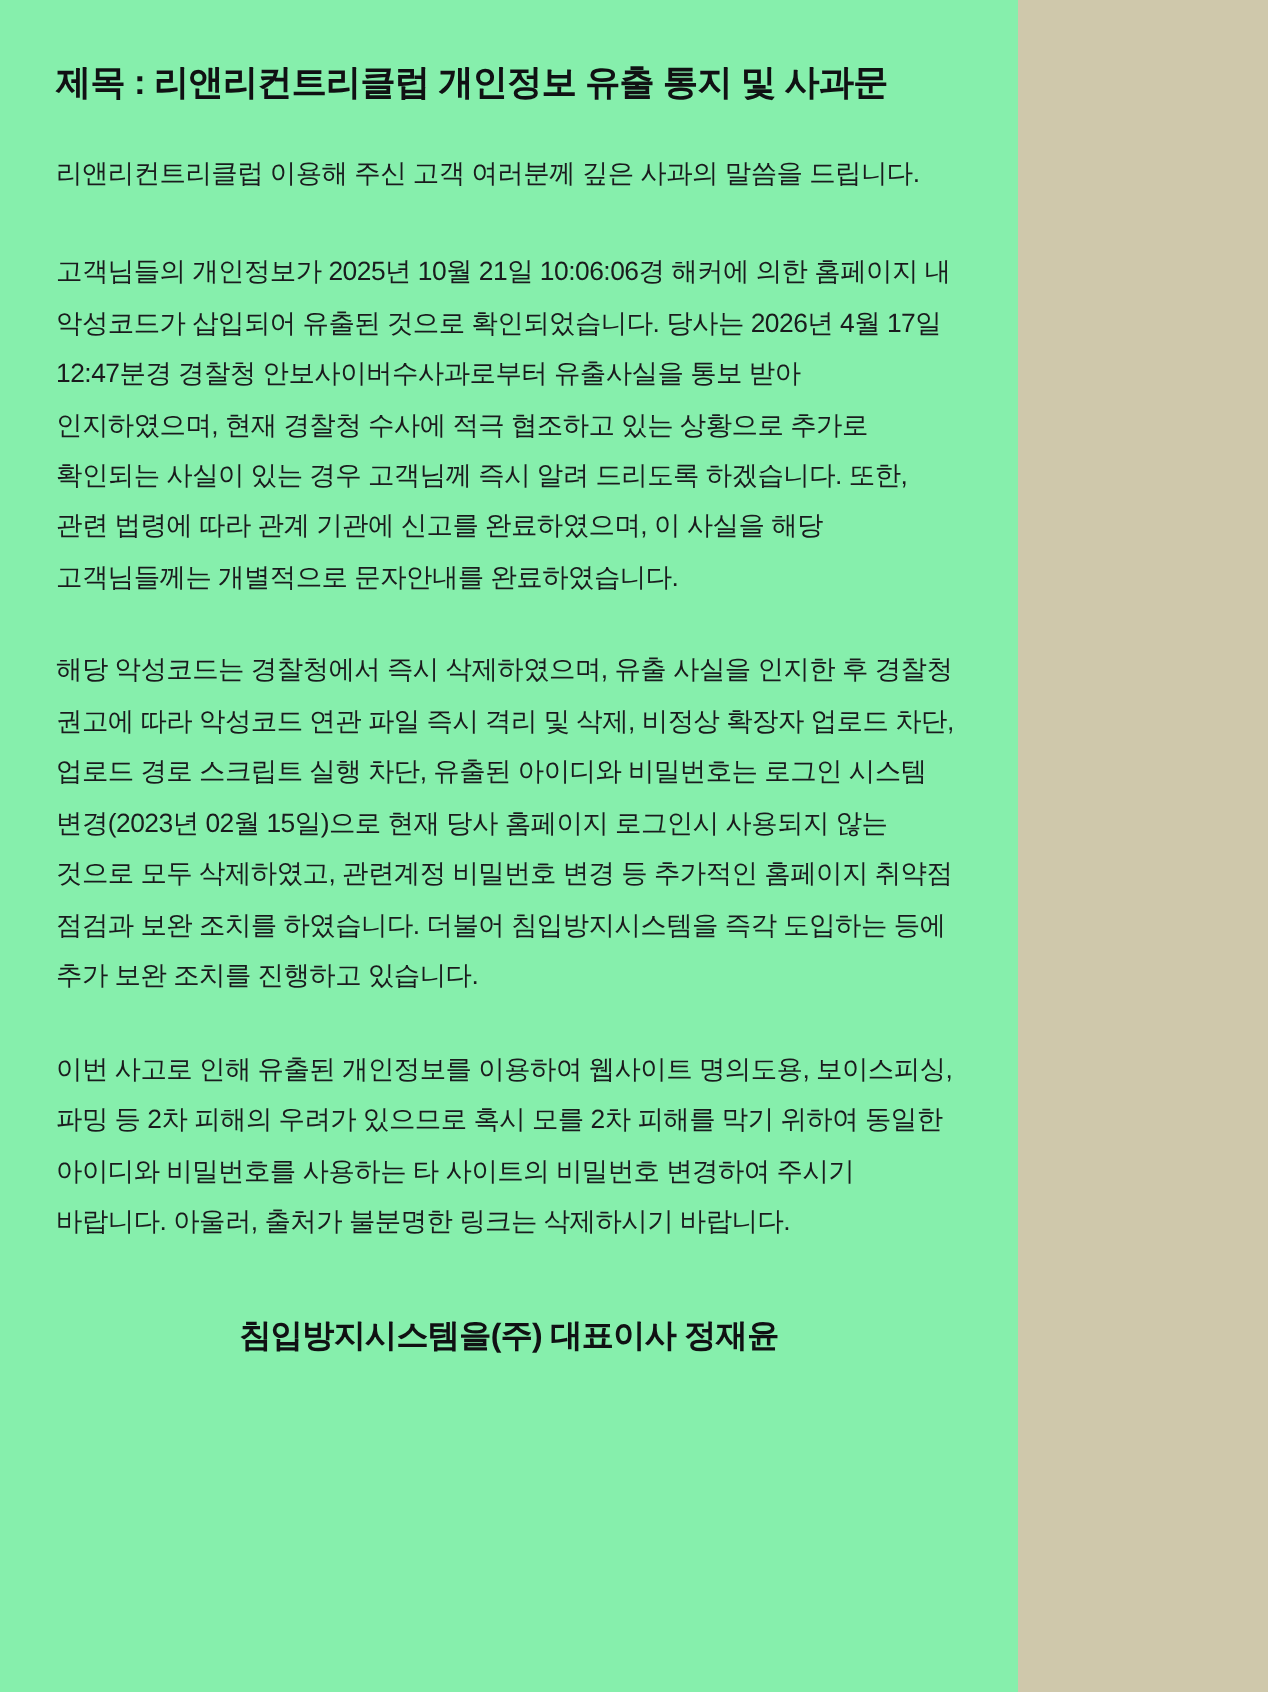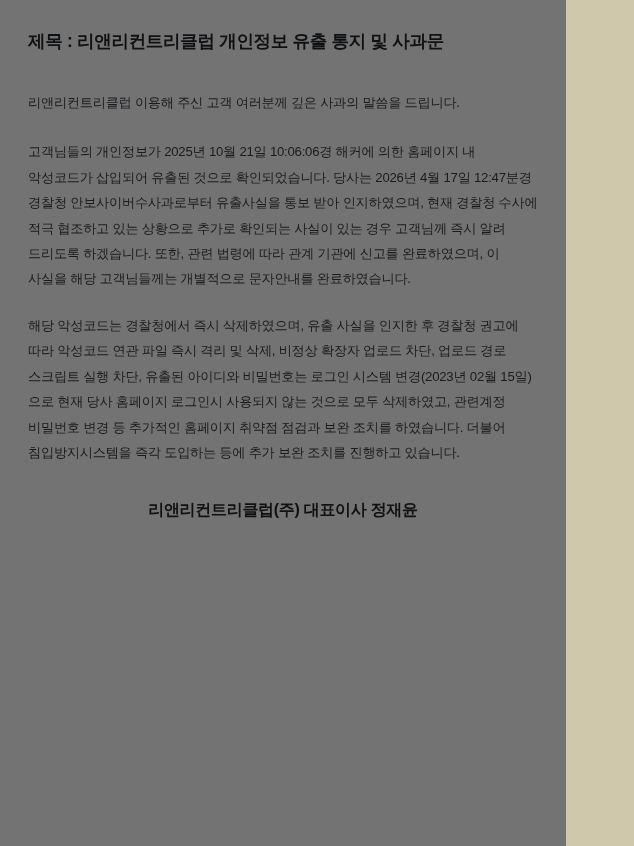--- a/index.html
+++ b/index.html
@@ -9,36 +9,36 @@
   body {
     width: 634px;
     height: 846px;
     background: #cfc8ab;
     font-family: "Liberation Sans", sans-serif;
     color: #17181a;
     overflow: hidden;
   }
   .page {
     box-sizing: border-box;
-    width: 566px;
+    width: 509px;
     height: 846px;
     padding: 26px 28px 0 28px;
-    background: #737373;
+    background: #86efac;
     position: relative;
   }
   .doc-title {
     font-size: 17.5px;
     font-weight: bold;
     letter-spacing: -0.3px;
     line-height: 1.35;
     margin: 4px 0 0 0;
     color: #101113;
   }
   .body-block {
-    margin-top: 36px;
+    margin-top: 20px;
   }
   .para {
     font-size: 13.2px;
     line-height: 1.93;
     letter-spacing: -0.25px;
     color: #1a1b1d;
     margin: 0 0 21px 0;
     text-align: left;
     word-break: keep-all;
   }
@@ -61,17 +61,18 @@
 <body>
 
 <div class="page">
 
   <h1 class="doc-title">제목 : 리앤리컨트리클럽 개인정보 유출 통지 및 사과문</h1>
 
   <div class="body-block">
     <p class="para first">리앤리컨트리클럽 이용해 주신 고객 여러분께 깊은 사과의 말씀을 드립니다.</p>
     <p class="para">고객님들의 개인정보가 2025년 10월 21일 10:06:06경 해커에 의한 홈페이지 내 악성코드가 삽입되어 유출된 것으로 확인되었습니다. 당사는 2026년 4월 17일 12:47분경 경찰청 안보사이버수사과로부터 유출사실을 통보 받아 인지하였으며, 현재 경찰청 수사에 적극 협조하고 있는 상황으로 추가로 확인되는 사실이 있는 경우 고객님께 즉시 알려 드리도록 하겠습니다. 또한, 관련 법령에 따라 관계 기관에 신고를 완료하였으며, 이 사실을 해당 고객님들께는 개별적으로 문자안내를 완료하였습니다.</p>
     <p class="para">해당 악성코드는 경찰청에서 즉시 삭제하였으며, 유출 사실을 인지한 후 경찰청 권고에 따라 악성코드 연관 파일 즉시 격리 및 삭제, 비정상 확장자 업로드 차단, 업로드 경로 스크립트 실행 차단, 유출된 아이디와 비밀번호는 로그인 시스템 변경(2023년 02월 15일)으로 현재 당사 홈페이지 로그인시 사용되지 않는 것으로 모두 삭제하였고, 관련계정 비밀번호 변경 등 추가적인 홈페이지 취약점 점검과 보완 조치를 하였습니다. 더불어 침입방지시스템을 즉각 도입하는 등에 추가 보완 조치를 진행하고 있습니다.</p>
+    <p class="para">이번 사고로 인해 유출된 개인정보를 이용하여 웹사이트 명의도용, 보이스피싱, 파밍 등 2차 피해의 우려가 있으므로 혹시 모를 2차 피해를 막기 위하여 동일한 아이디와 비밀번호를 사용하는 타 사이트의 비밀번호 변경하여 주시기 바랍니다. 아울러, 출처가 불분명한 링크는 삭제하시기 바랍니다.</p>
   </div>
 
-  <div class="signature">리앤리컨트리클럽(주) 대표이사 정재윤</div>
+  <div class="signature">침입방지시스템을(주) 대표이사 정재윤</div>
 
 </div>
 
 </body></html>

